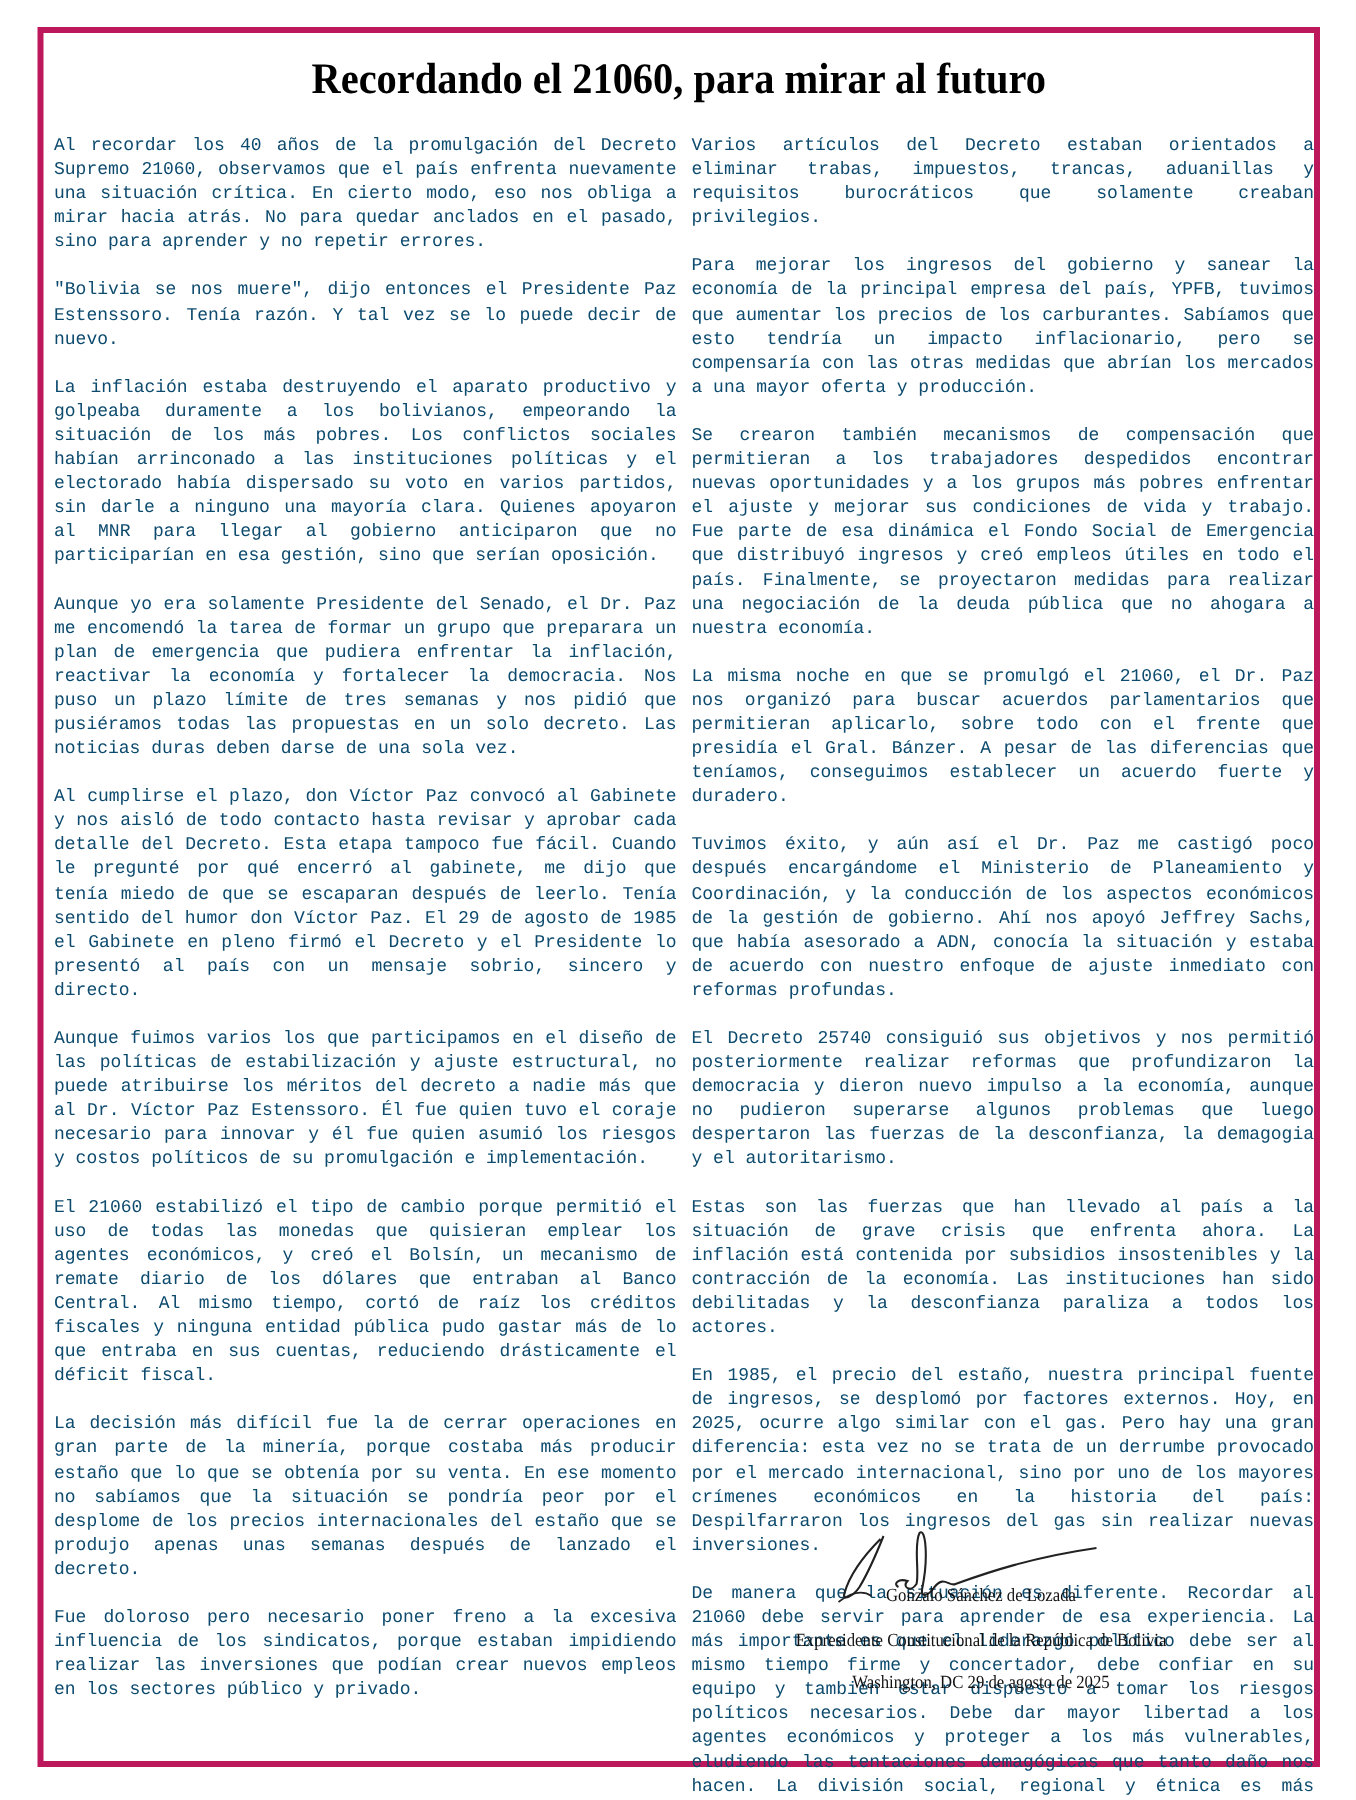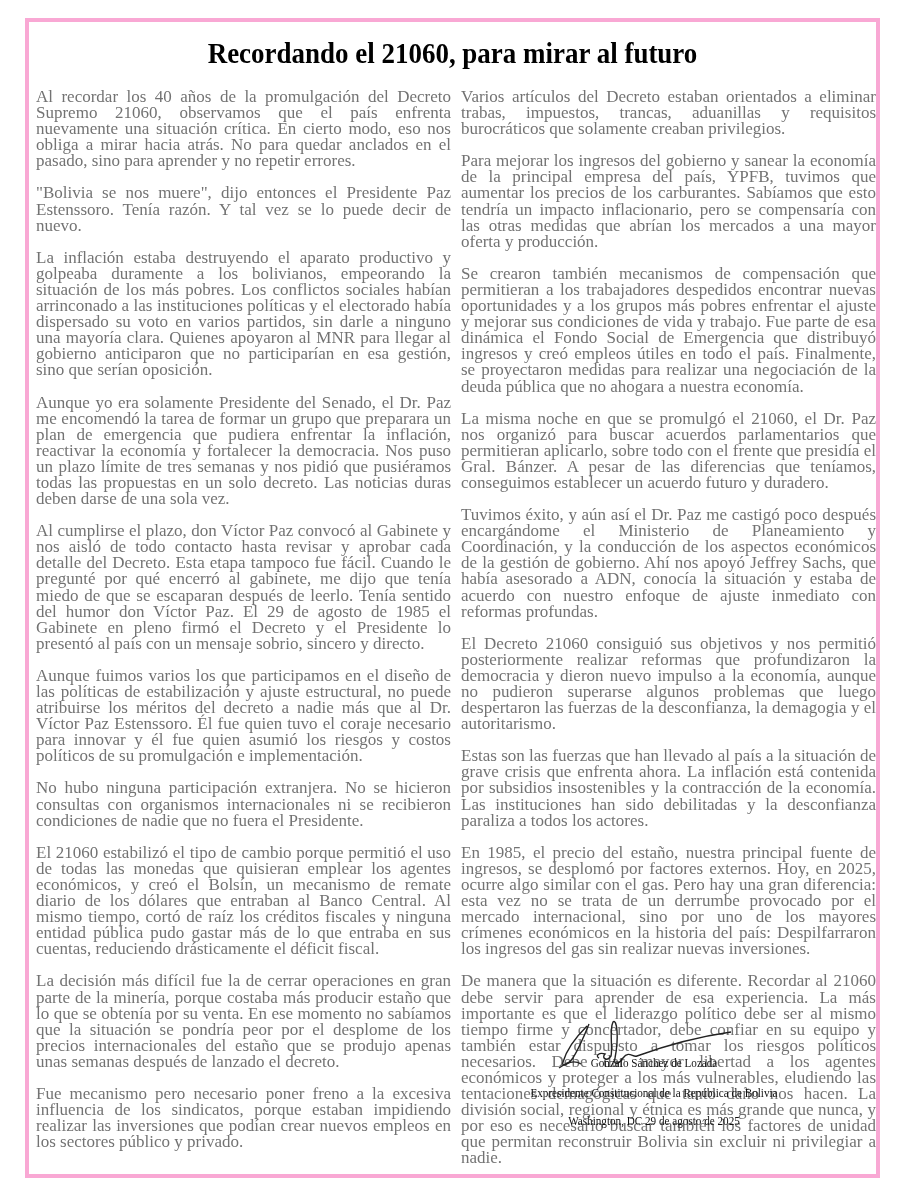--- a/index.html
+++ b/index.html
@@ -1,43 +1,43 @@
 <!DOCTYPE html>
 <html><head>
   <meta charset="utf-8">
   <style>
     html, body { margin: 0; padding: 0; background: #ffffff; }
     body { width: 904px; height: 1200px; position: relative; overflow: hidden; }
     .frame {
       position: absolute;
       left: 25px; top: 18px;
       width: 847px; height: 1152px;
-      border: 4px solid #f9a8d4;
+      border: 4px solid #be185d;
       background: #ffffff;
     }
     .title {
       position: absolute;
       left: 0; right: 0; top: 14px;
       text-align: center;
       font-family: "Liberation Serif", serif;
       font-weight: bold;
       font-size: 29px;
       line-height: 34px;
       color: #000;
       margin: 0;
       transform: scaleX(0.93);
     }
     .col {
       position: absolute;
       top: 67px;
       width: 415px;
-      font-family: Liberation Serif, serif;
-      font-size: 17px;
+      font-family: Liberation Mono, monospace;
+      font-size: 12px;
       line-height: 16.1px;
-      color: #737373;
+      color: #0c4a6e;
     }
     .col.left { left: 7px; }
     .col.right { left: 432px; }
     .col p {
       margin: 0 0 16px 0;
       text-align: justify;
       hyphens: none;
     }
     .signature-block {
       position: absolute;
@@ -59,33 +59,32 @@
 <div class="frame">
   <h1 class="title">Recordando el 21060, para mirar al futuro</h1>
 
   <div class="col left">
     <p>Al recordar los 40 años de la promulgación del Decreto Supremo 21060, observamos que el país enfrenta nuevamente una situación crítica. En cierto modo, eso nos obliga a mirar hacia atrás. No para quedar anclados en el pasado, sino para aprender y no repetir errores.</p>
     <p>"Bolivia se nos muere", dijo entonces el Presidente Paz Estenssoro. Tenía razón. Y tal vez se lo puede decir de nuevo.</p>
     <p>La inflación estaba destruyendo el aparato productivo y golpeaba duramente a los bolivianos, empeorando la situación de los más pobres. Los conflictos sociales habían arrinconado a las instituciones políticas y el electorado había dispersado su voto en varios partidos, sin darle a ninguno una mayoría clara. Quienes apoyaron al MNR para llegar al gobierno anticiparon que no participarían en esa gestión, sino que serían oposición.</p>
     <p>Aunque yo era solamente Presidente del Senado, el Dr. Paz me encomendó la tarea de formar un grupo que preparara un plan de emergencia que pudiera enfrentar la inflación, reactivar la economía y fortalecer la democracia. Nos puso un plazo límite de tres semanas y nos pidió que pusiéramos todas las propuestas en un solo decreto. Las noticias duras deben darse de una sola vez.</p>
     <p>Al cumplirse el plazo, don Víctor Paz convocó al Gabinete y nos aisló de todo contacto hasta revisar y aprobar cada detalle del Decreto. Esta etapa tampoco fue fácil. Cuando le pregunté por qué encerró al gabinete, me dijo que tenía miedo de que se escaparan después de leerlo. Tenía sentido del humor don Víctor Paz. El 29 de agosto de 1985 el Gabinete en pleno firmó el Decreto y el Presidente lo presentó al país con un mensaje sobrio, sincero y directo.</p>
     <p>Aunque fuimos varios los que participamos en el diseño de las políticas de estabilización y ajuste estructural, no puede atribuirse los méritos del decreto a nadie más que al Dr. Víctor Paz Estenssoro. Él fue quien tuvo el coraje necesario para innovar y él fue quien asumió los riesgos y costos políticos de su promulgación e implementación.</p>
-    <p>No hubo ninguna participación extranjera. No se hicieron consultas con organismos internacionales ni se recibieron condiciones de nadie que no fuera el Presidente.</p>
     <p>El 21060 estabilizó el tipo de cambio porque permitió el uso de todas las monedas que quisieran emplear los agentes económicos, y creó el Bolsín, un mecanismo de remate diario de los dólares que entraban al Banco Central. Al mismo tiempo, cortó de raíz los créditos fiscales y ninguna entidad pública pudo gastar más de lo que entraba en sus cuentas, reduciendo drásticamente el déficit fiscal.</p>
     <p>La decisión más difícil fue la de cerrar operaciones en gran parte de la minería, porque costaba más producir estaño que lo que se obtenía por su venta. En ese momento no sabíamos que la situación se pondría peor por el desplome de los precios internacionales del estaño que se produjo apenas unas semanas después de lanzado el decreto.</p>
-    <p>Fue mecanismo pero necesario poner freno a la excesiva influencia de los sindicatos, porque estaban impidiendo realizar las inversiones que podían crear nuevos empleos en los sectores público y privado.</p>
+    <p>Fue doloroso pero necesario poner freno a la excesiva influencia de los sindicatos, porque estaban impidiendo realizar las inversiones que podían crear nuevos empleos en los sectores público y privado.</p>
   </div>
 
   <div class="col right">
     <p>Varios artículos del Decreto estaban orientados a eliminar trabas, impuestos, trancas, aduanillas y requisitos burocráticos que solamente creaban privilegios.</p>
     <p>Para mejorar los ingresos del gobierno y sanear la economía de la principal empresa del país, YPFB, tuvimos que aumentar los precios de los carburantes. Sabíamos que esto tendría un impacto inflacionario, pero se compensaría con las otras medidas que abrían los mercados a una mayor oferta y producción.</p>
     <p>Se crearon también mecanismos de compensación que permitieran a los trabajadores despedidos encontrar nuevas oportunidades y a los grupos más pobres enfrentar el ajuste y mejorar sus condiciones de vida y trabajo. Fue parte de esa dinámica el Fondo Social de Emergencia que distribuyó ingresos y creó empleos útiles en todo el país. Finalmente, se proyectaron medidas para realizar una negociación de la deuda pública que no ahogara a nuestra economía.</p>
-    <p>La misma noche en que se promulgó el 21060, el Dr. Paz nos organizó para buscar acuerdos parlamentarios que permitieran aplicarlo, sobre todo con el frente que presidía el Gral. Bánzer. A pesar de las diferencias que teníamos, conseguimos establecer un acuerdo futuro y duradero.</p>
+    <p>La misma noche en que se promulgó el 21060, el Dr. Paz nos organizó para buscar acuerdos parlamentarios que permitieran aplicarlo, sobre todo con el frente que presidía el Gral. Bánzer. A pesar de las diferencias que teníamos, conseguimos establecer un acuerdo fuerte y duradero.</p>
     <p>Tuvimos éxito, y aún así el Dr. Paz me castigó poco después encargándome el Ministerio de Planeamiento y Coordinación, y la conducción de los aspectos económicos de la gestión de gobierno. Ahí nos apoyó Jeffrey Sachs, que había asesorado a ADN, conocía la situación y estaba de acuerdo con nuestro enfoque de ajuste inmediato con reformas profundas.</p>
-    <p>El Decreto 21060 consiguió sus objetivos y nos permitió posteriormente realizar reformas que profundizaron la democracia y dieron nuevo impulso a la economía, aunque no pudieron superarse algunos problemas que luego despertaron las fuerzas de la desconfianza, la demagogia y el autoritarismo.</p>
+    <p>El Decreto 25740 consiguió sus objetivos y nos permitió posteriormente realizar reformas que profundizaron la democracia y dieron nuevo impulso a la economía, aunque no pudieron superarse algunos problemas que luego despertaron las fuerzas de la desconfianza, la demagogia y el autoritarismo.</p>
     <p>Estas son las fuerzas que han llevado al país a la situación de grave crisis que enfrenta ahora. La inflación está contenida por subsidios insostenibles y la contracción de la economía. Las instituciones han sido debilitadas y la desconfianza paraliza a todos los actores.</p>
     <p>En 1985, el precio del estaño, nuestra principal fuente de ingresos, se desplomó por factores externos. Hoy, en 2025, ocurre algo similar con el gas. Pero hay una gran diferencia: esta vez no se trata de un derrumbe provocado por el mercado internacional, sino por uno de los mayores crímenes económicos en la historia del país: Despilfarraron los ingresos del gas sin realizar nuevas inversiones.</p>
     <p>De manera que la situación es diferente. Recordar al 21060 debe servir para aprender de esa experiencia. La más importante es que el liderazgo político debe ser al mismo tiempo firme y concertador, debe confiar en su equipo y también estar dispuesto a tomar los riesgos políticos necesarios. Debe dar mayor libertad a los agentes económicos y proteger a los más vulnerables, eludiendo las tentaciones demagógicas que tanto daño nos hacen. La división social, regional y étnica es más grande que nunca, y por eso es necesario buscar también los factores de unidad que permitan reconstruir Bolivia sin excluir ni privilegiar a nadie.</p>
   </div>
 
   <div class="signature-block">
     <svg class="sig-svg" viewBox="0 0 190 56">
       <path d="M38 8 C30 16, 18 30, 14 44 C12 50, 20 46, 24 40 C30 30, 36 16, 40 6" fill="none" stroke="#222" stroke-width="1.4"></path>
       <path d="M10 50 C18 44, 26 42, 32 46" fill="none" stroke="#222" stroke-width="1.2"></path>
       <path d="M50 40 C46 38, 50 34, 56 36 C52 40, 58 44, 62 38 C64 30, 60 12, 64 4 C68 0, 70 20, 66 40 C64 48, 70 46, 74 40 C80 32, 84 40, 88 38 C110 30, 140 20, 182 14" fill="none" stroke="#222" stroke-width="1.4"></path>

